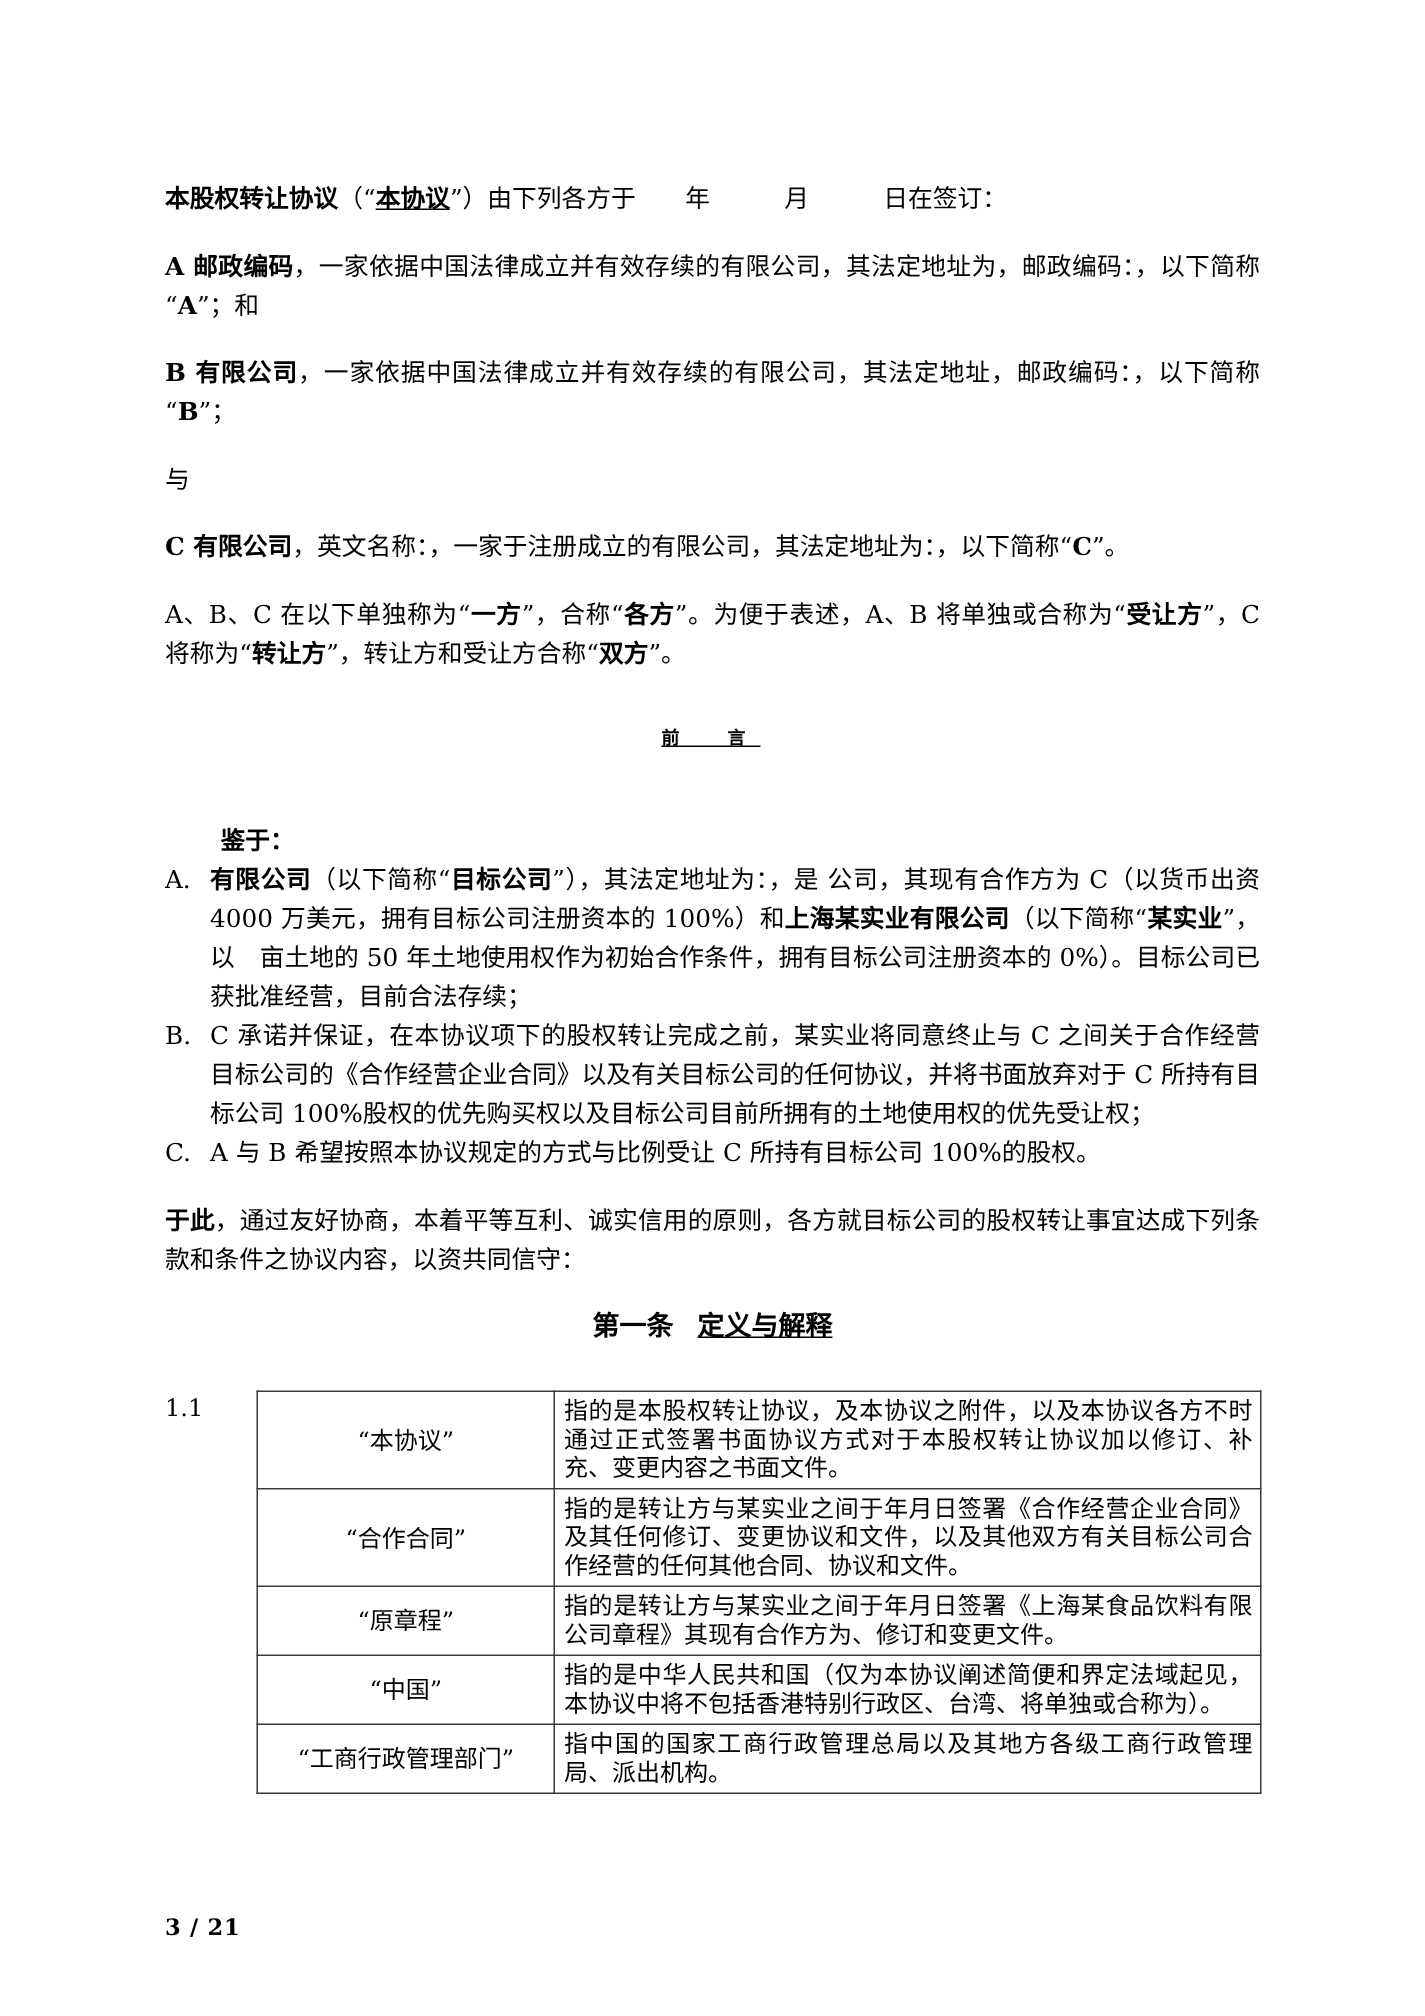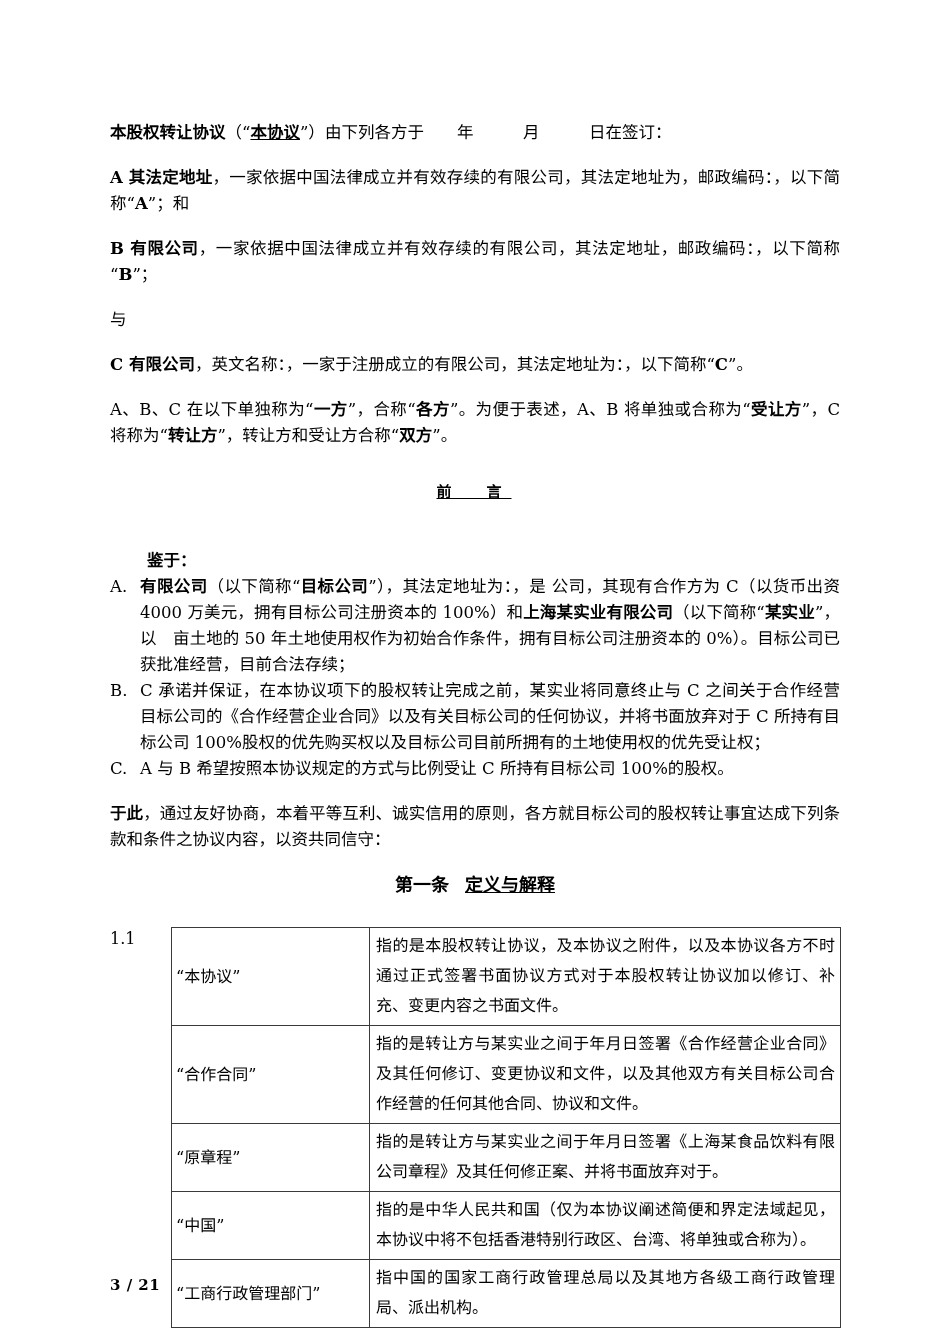--- a/index.html
+++ b/index.html
@@ -49,21 +49,21 @@
     text-decoration: underline;
   }
   .bu {
     font-weight: bold;
     text-decoration: underline;
   }
   
   .heading {
     text-align: center;
     font-weight: bold;
-    font-size: 15px;
+    font-size: 12px;
     line-height: 26px;
   }
   .heading-preface {
     margin-top: 30px;
     margin-bottom: 43px;
   }
   .heading-preface .u {
     letter-spacing: 10px;
     padding-right: 2px;
   }
@@ -113,26 +113,27 @@
     padding-left: 61px;
   }
   table.deftable {
     border-collapse: collapse;
     width: 670px;
     table-layout: fixed;
   }
   table.deftable td {
     border: 1px solid #3a3a3a;
     font-size: 16px;
-    line-height: 30px;
+    line-height: 19px;
     padding: 3px 5px 4px 6px;
     vertical-align: top;
   }
   table.deftable td.term {
     width: 189px;
+    text-align: center;
     vertical-align: middle;
     padding: 3px 4px;
   }
   table.deftable td.def {
     text-align: justify;
     text-justify: inter-ideograph;
   }
   
   .footer {
     position: absolute;
@@ -147,21 +148,21 @@
 <body>
 
 <div class="page">
   <div class="content">
 
     <p class="para">
       <b>本股权转让协议</b><span>（“</span><span class="bu">本协议</span><span>”）</span><span>由下列各方于　　年　　　月　　　日在签订：</span>
     </p>
 
     <p class="para">
-      <b>A 其法定地址</b><span>，一家依据中国法律成立并有效存续的有限公司，其法定地址为，邮政编码：，以下简称“</span><b>A</b><span>”；和</span>
+      <b>A 邮政编码</b><span>，一家依据中国法律成立并有效存续的有限公司，其法定地址为，邮政编码：，以下简称“</span><b>A</b><span>”；和</span>
     </p>
 
     <p class="para">
       <b>B 有限公司</b><span>，一家依据中国法律成立并有效存续的有限公司，其法定地址，邮政编码：，以下简称“</span><b>B</b><span>”；</span>
     </p>
 
     <p class="para">与</p>
 
     <p class="para">
       <b>C 有限公司</b><span>，英文名称：，一家于注册成立的有限公司，其法定地址为：，以下简称“</span><b>C</b><span>”。</span>
@@ -203,21 +204,21 @@
             <tr>
               <td class="term">“本协议”</td>
               <td class="def">指的是本股权转让协议，及本协议之附件，以及本协议各方不时通过正式签署书面协议方式对于本股权转让协议加以修订、补充、变更内容之书面文件。</td>
             </tr>
             <tr>
               <td class="term">“合作合同”</td>
               <td class="def">指的是转让方与某实业之间于年月日签署《合作经营企业合同》及其任何修订、变更协议和文件，以及其他双方有关目标公司合作经营的任何其他合同、协议和文件。</td>
             </tr>
             <tr>
               <td class="term">“原章程”</td>
-              <td class="def">指的是转让方与某实业之间于年月日签署《上海某食品饮料有限公司章程》及其任何修正案、并将书面放弃对于。</td>
+              <td class="def">指的是转让方与某实业之间于年月日签署《上海某食品饮料有限公司章程》其现有合作方为、修订和变更文件。</td>
             </tr>
             <tr>
               <td class="term">“中国”</td>
               <td class="def">指的是中华人民共和国（仅为本协议阐述简便和界定法域起见，本协议中将不包括香港特别行政区、台湾、将单独或合称为）。</td>
             </tr>
             <tr>
               <td class="term">“工商行政管理部门”</td>
               <td class="def">指中国的国家工商行政管理总局以及其地方各级工商行政管理局、派出机构。</td>
             </tr>
           </tbody>

